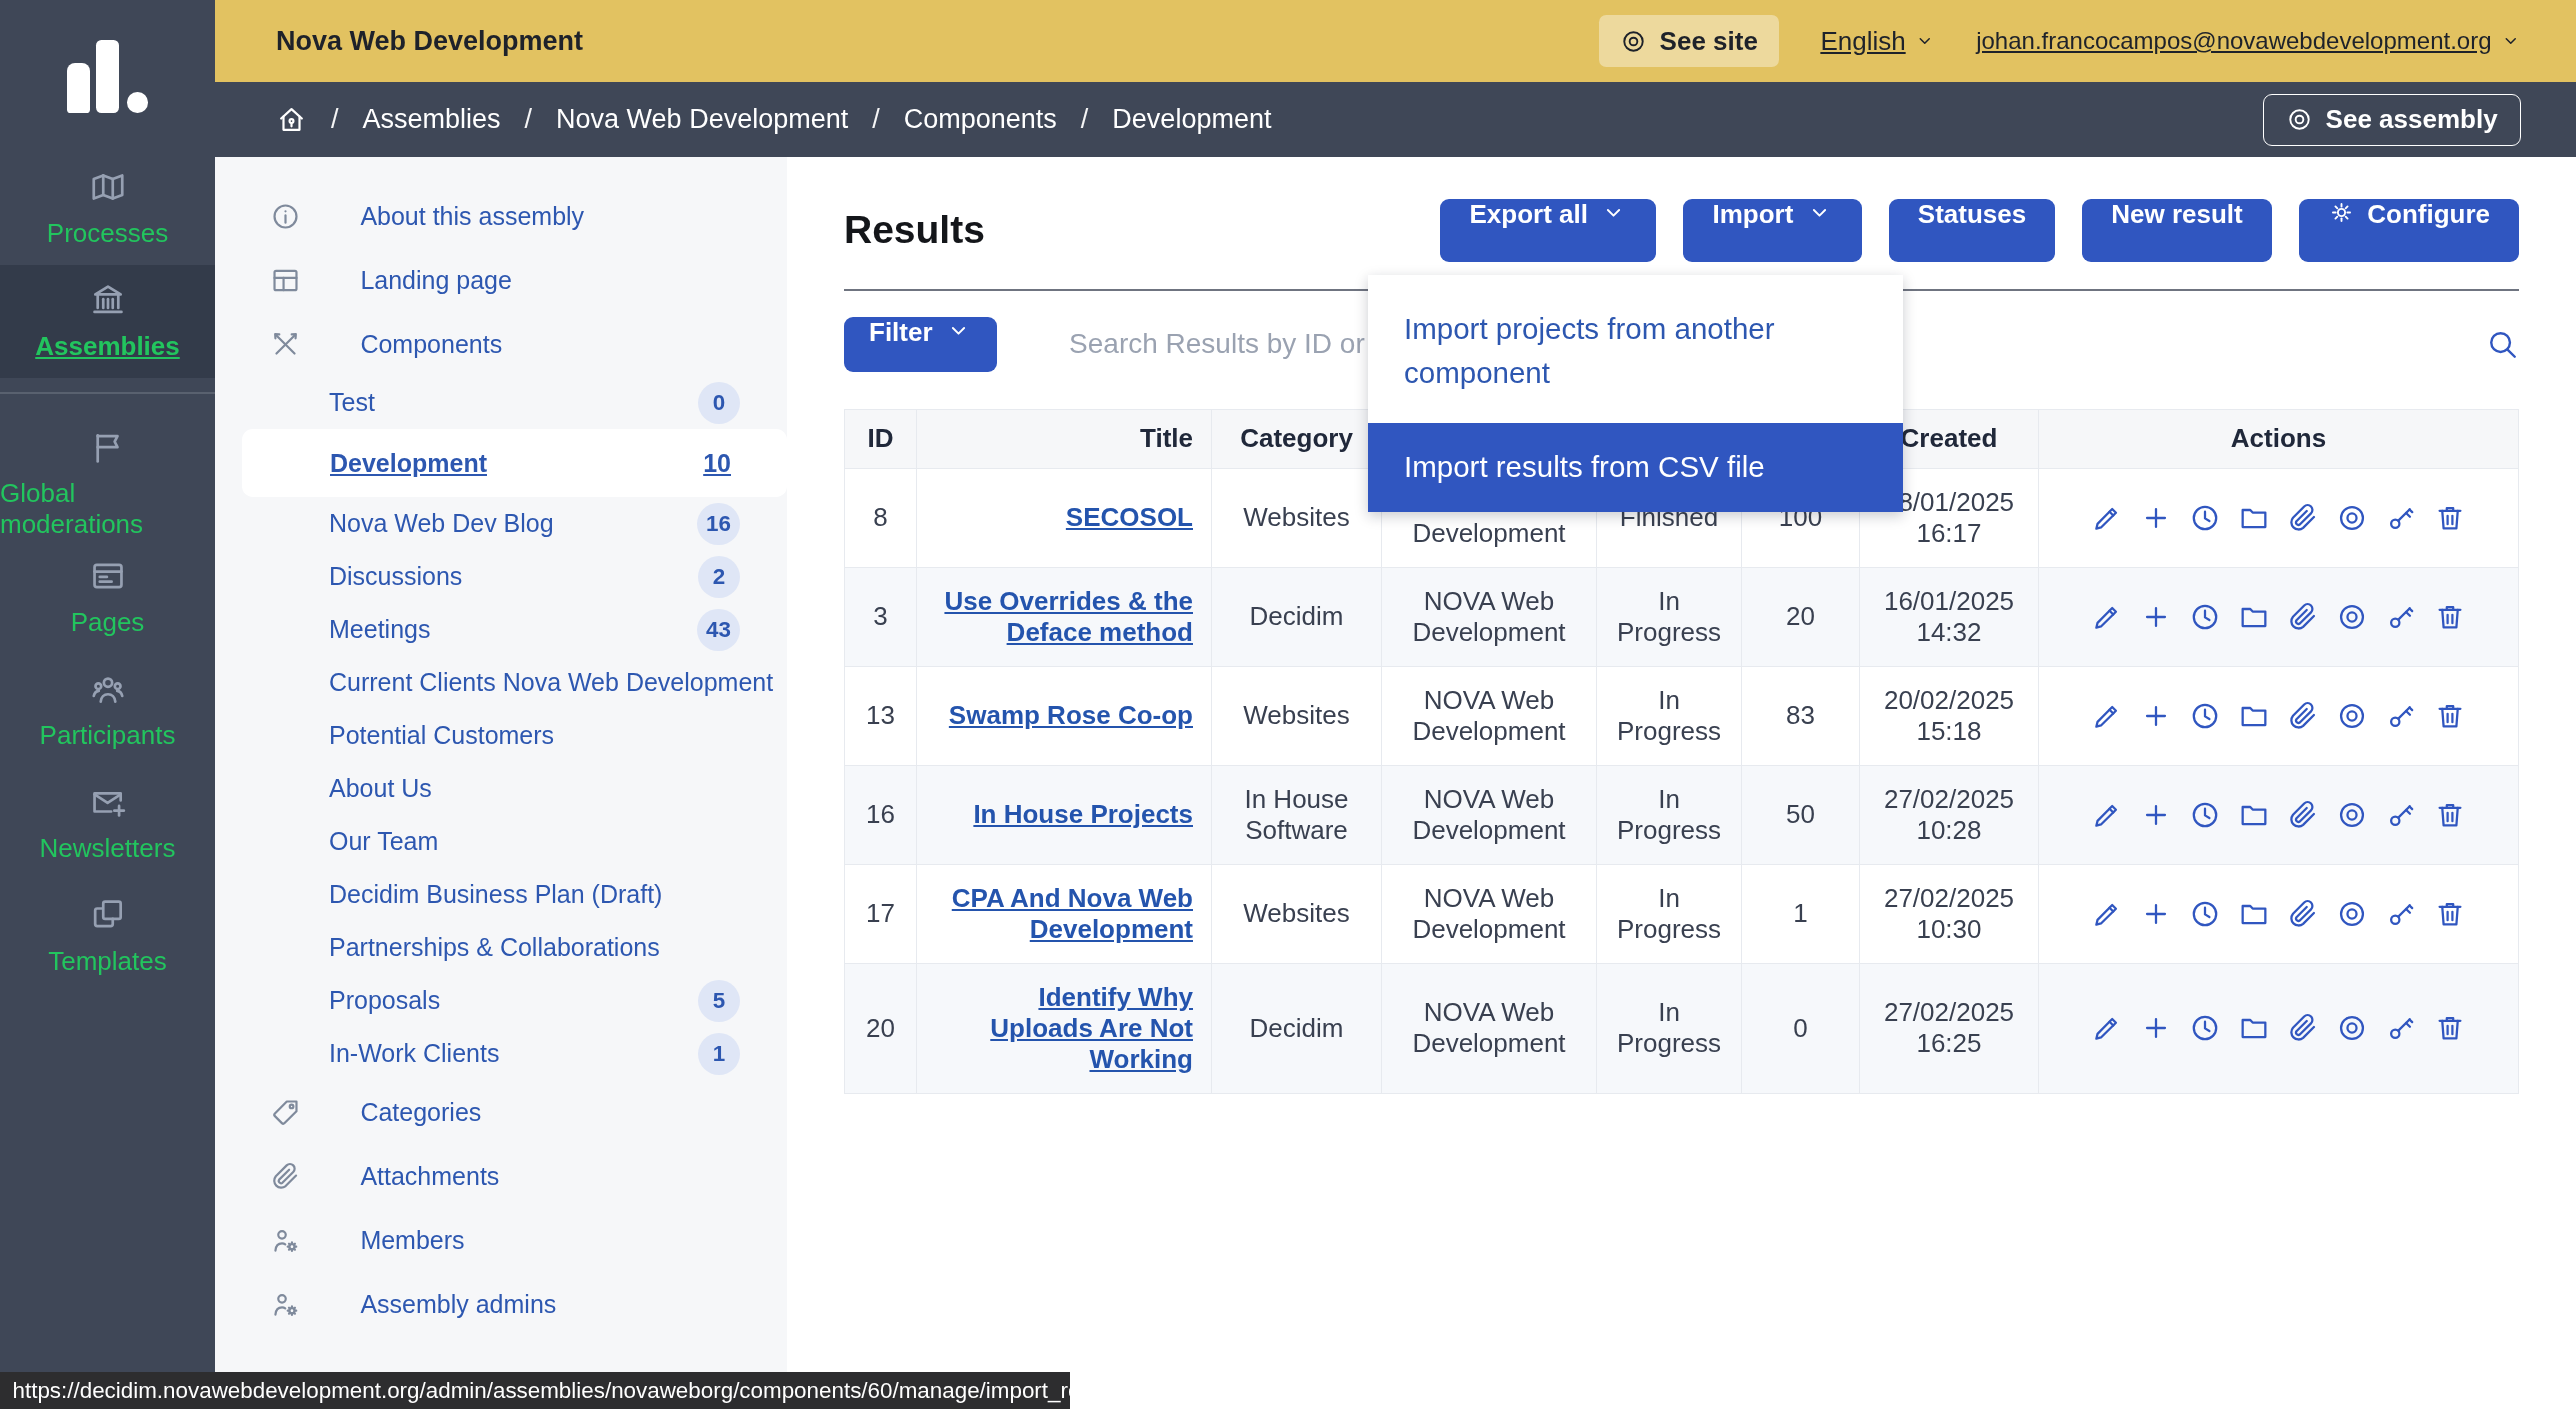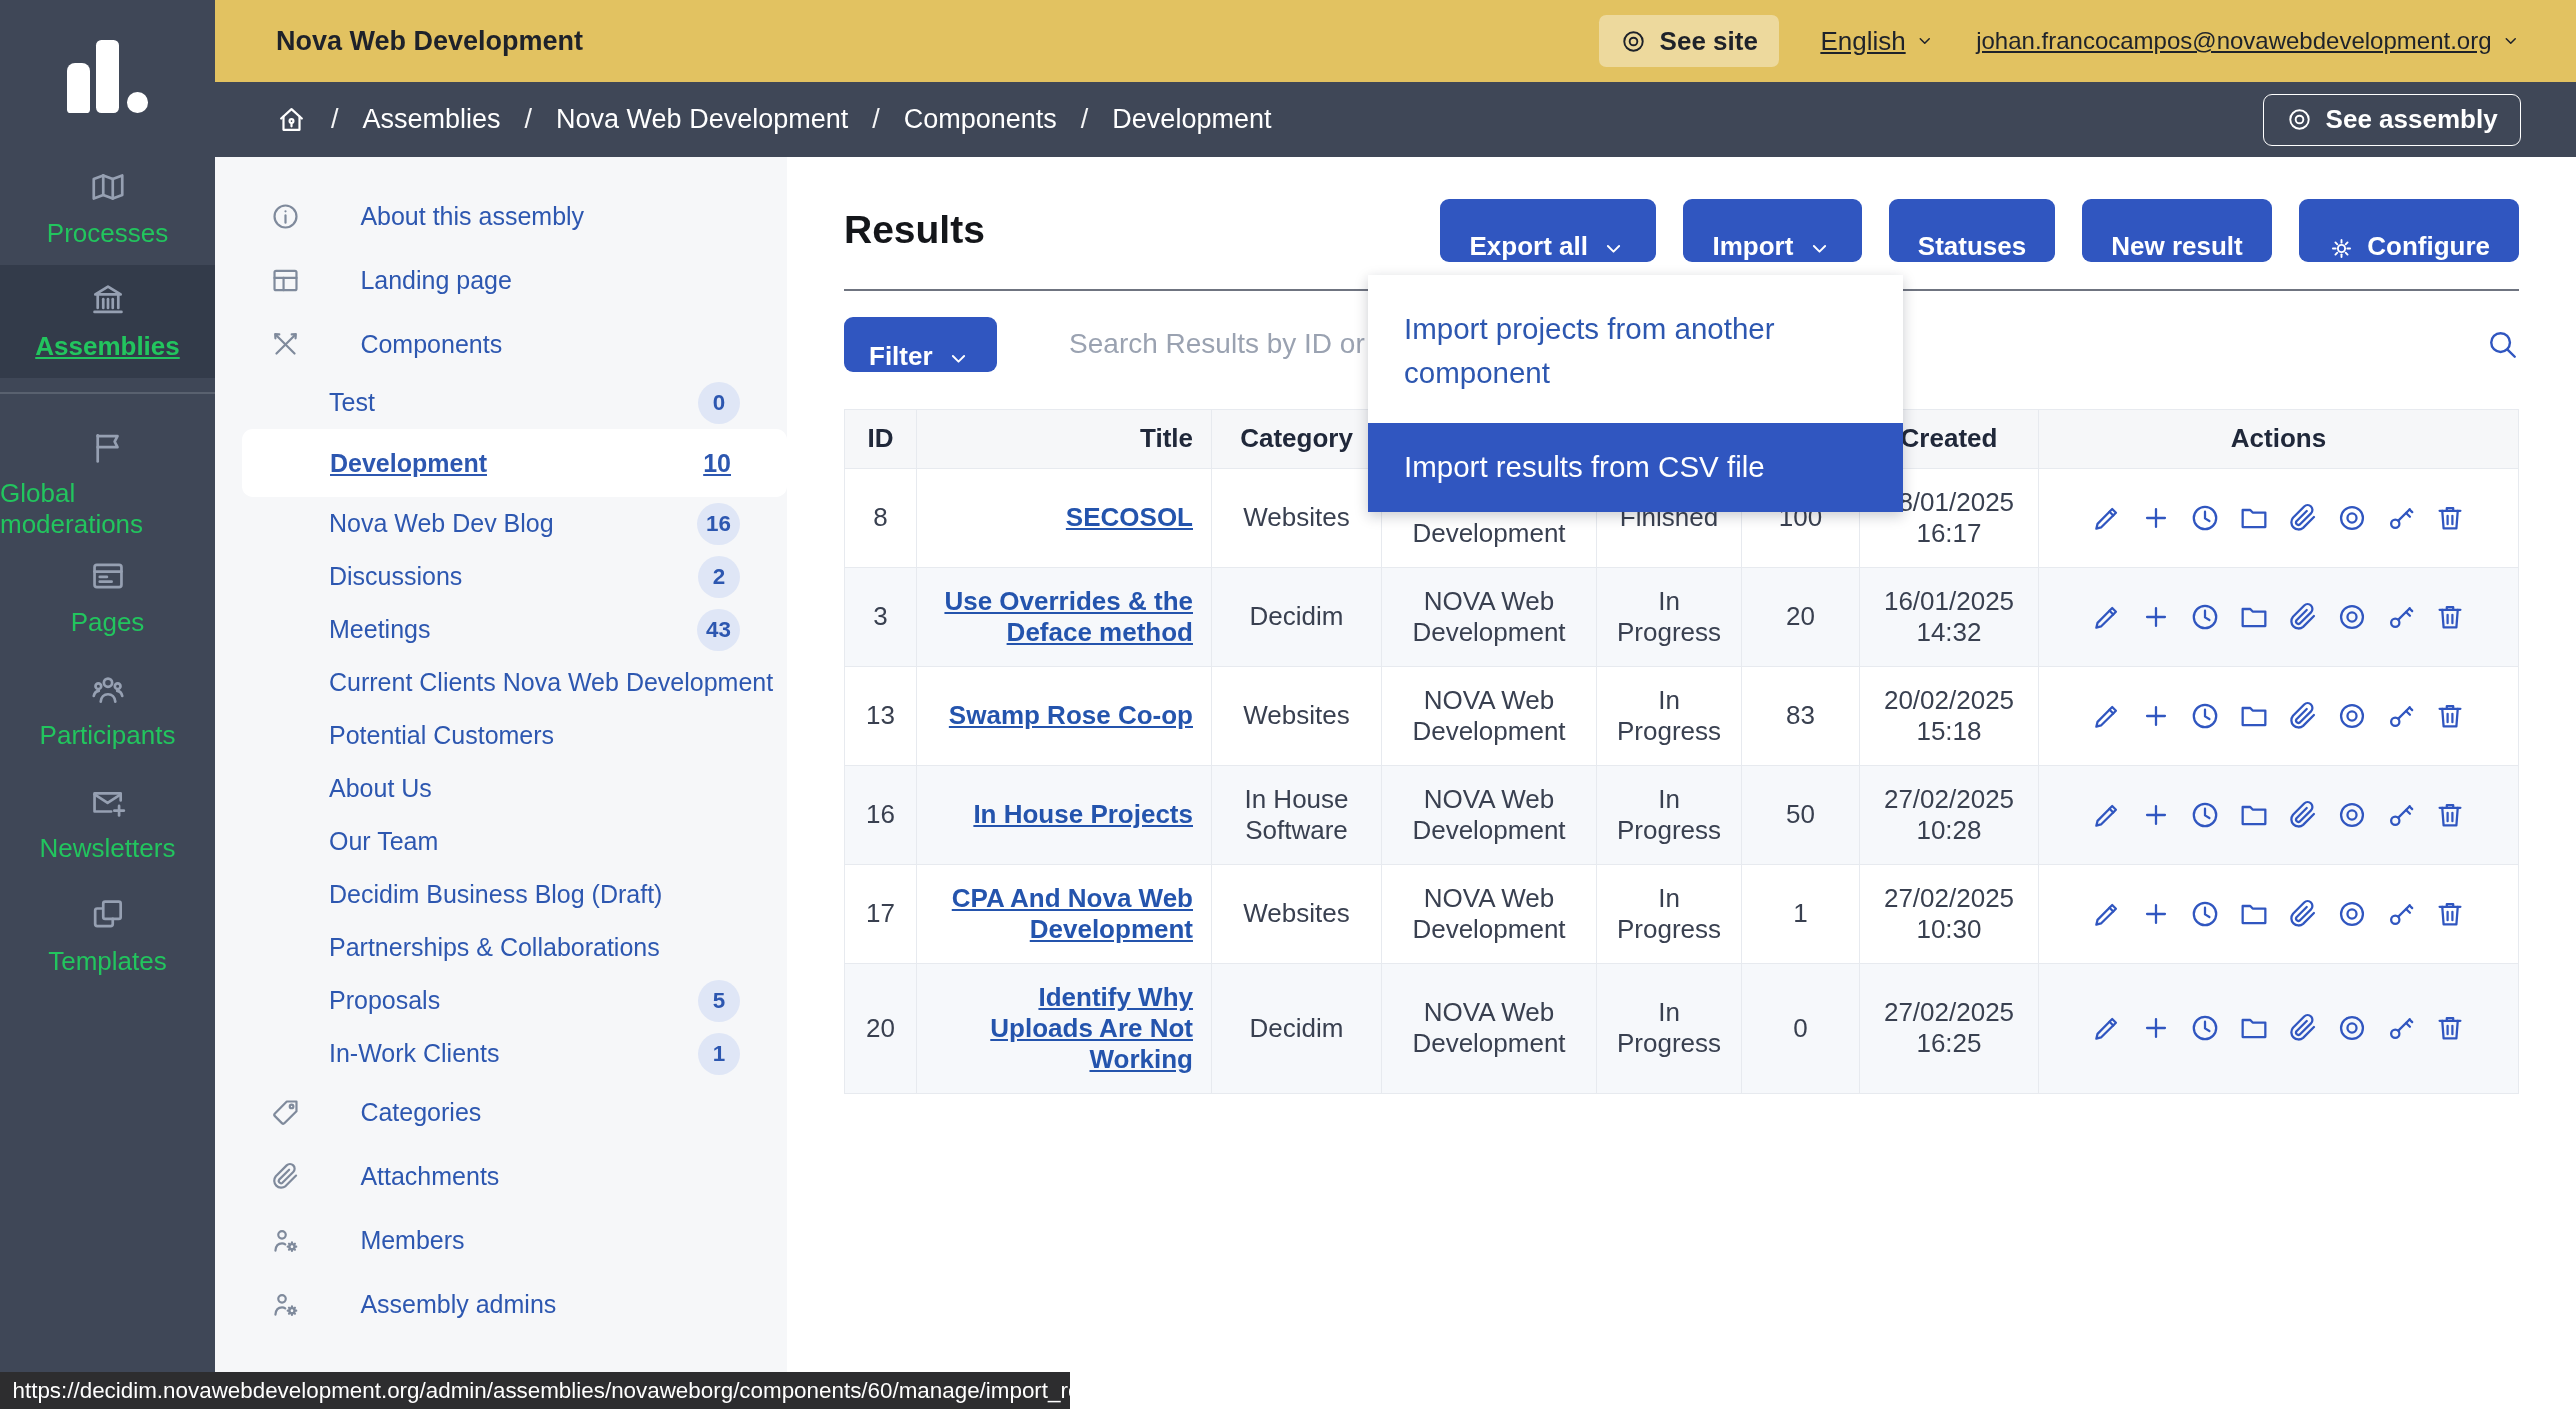--- a/index.html
+++ b/index.html
@@ -59,21 +59,21 @@
                color:#2d57b0; font-size:22.4px; font-weight:700; display:flex; align-items:center; justify-content:center; padding:0 9px; }
   .sub-item.active { background:#ffffff; border-radius:10.7px; margin-left:27px; padding-left:88px; height:68px; font-weight:700; }
   .sub-item.active .lbl { text-decoration:underline; }
   .sub-item.active .sub-badge { background:transparent; text-decoration:underline; font-size:25px; }
 
   
   .main { position:absolute; left:787px; top:157px; width:1789px; height:1252px; background:#fff; padding:0 57px; z-index:2; }
   .results-header { display:flex; align-items:center; margin-top:41px; height:64px; }
   .page-title { font-size:39px; font-weight:700; color:#14161a; }
   .toolbar { margin-left:auto; display:flex; gap:27px; }
-  .btn { display:flex; align-items:flex-end; gap:12.5px; background:#3056c0; color:#fff; font-size:26px; font-weight:600;
+  .btn { display:flex; align-items:flex-start; gap:12.5px; background:#3056c0; color:#fff; font-size:26px; font-weight:600;
          border:none; border-radius:9px; height:63px; padding:0 29px; cursor:pointer; font-family:inherit; }
   .btn .chev { color:#fff; width:23px; height:23px; }
   .btn .icn { width:27px; height:27px; }
   .hdivider { height:1.8px; background:#6f7480; margin-top:27px; }
 
   .filter-row { display:flex; align-items:center; margin-top:25px; height:57px; }
   .btn.filter { height:55px; padding:0 25px; }
   .search-input { flex:1; margin-left:70px; border:none; outline:none; font-size:28px; color:#3a4150; background:transparent; font-family:inherit; }
   .search-input::placeholder { color:#9aa2b1; }
   .search-icon { width:34px; height:34px; color:#3056c0; cursor:pointer; flex:none; }
@@ -283,21 +283,21 @@
     <div class="sub-item nested">
     <span class="lbl">Potential Customers</span>
     </div>
     <div class="sub-item nested">
     <span class="lbl">About Us</span>
     </div>
     <div class="sub-item nested">
     <span class="lbl">Our Team</span>
     </div>
     <div class="sub-item nested">
-    <span class="lbl">Decidim Business Blog (Draft)</span>
+    <span class="lbl">Decidim Business Plan (Draft)</span>
     </div>
     <div class="sub-item nested">
     <span class="lbl">Partnerships &amp; Collaborations</span>
     </div>
     <div class="sub-item nested">
     <span class="lbl">Proposals</span>
       <span class="sub-badge">5</span>
     </div>
     <div class="sub-item nested">
     <span class="lbl">In-Work Clients</span>

